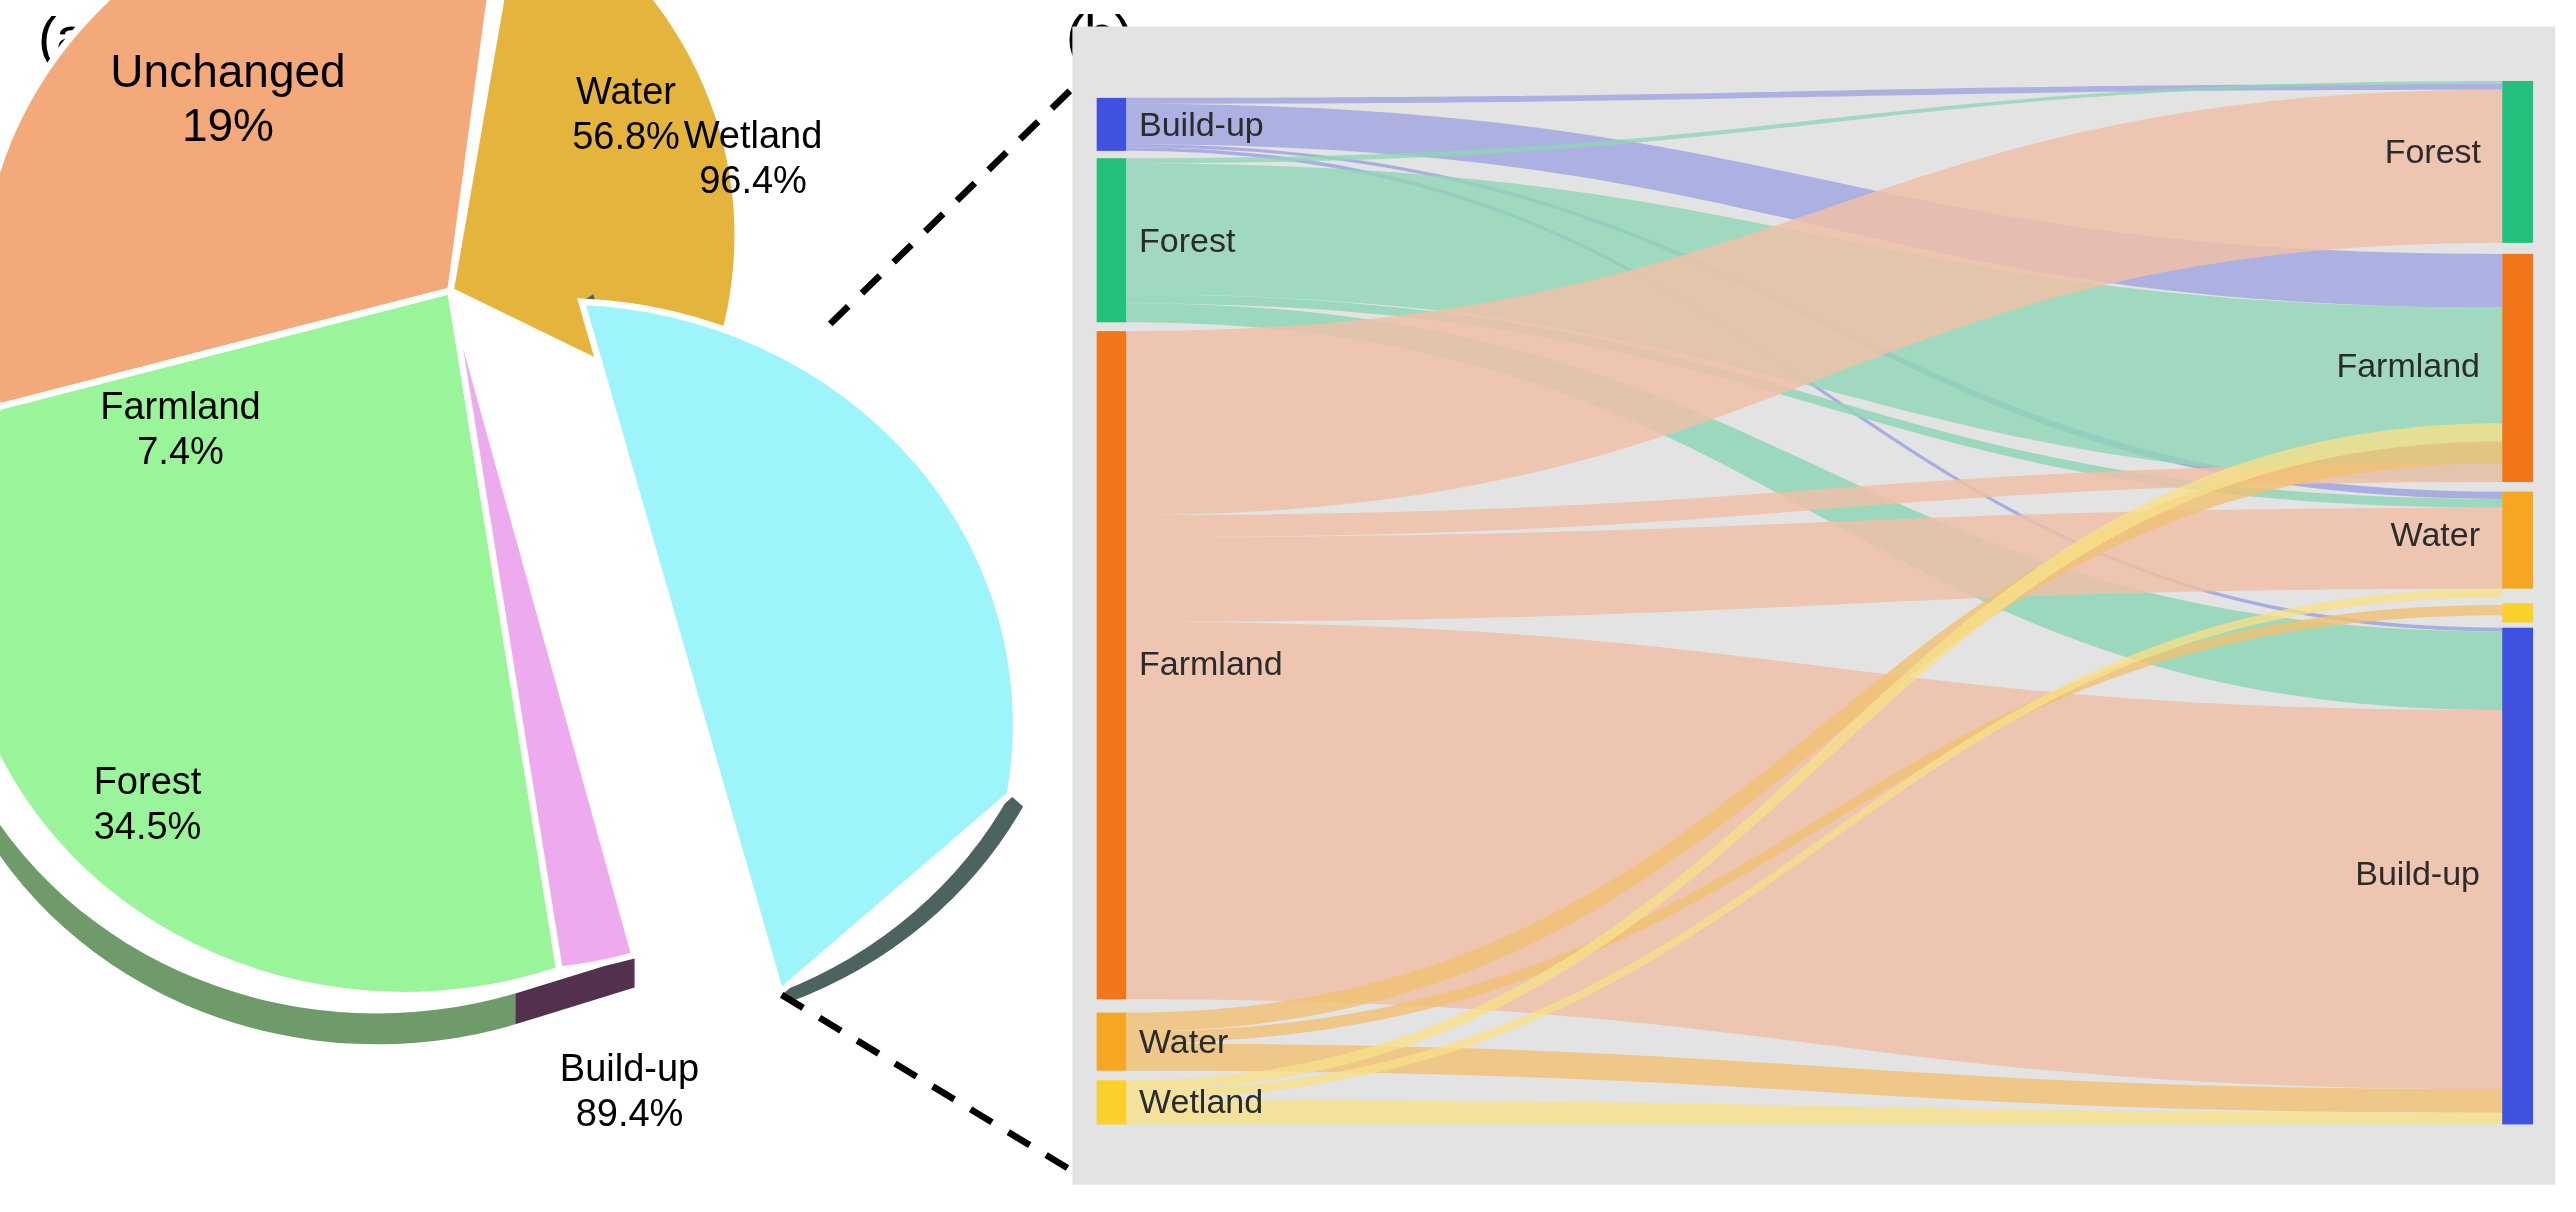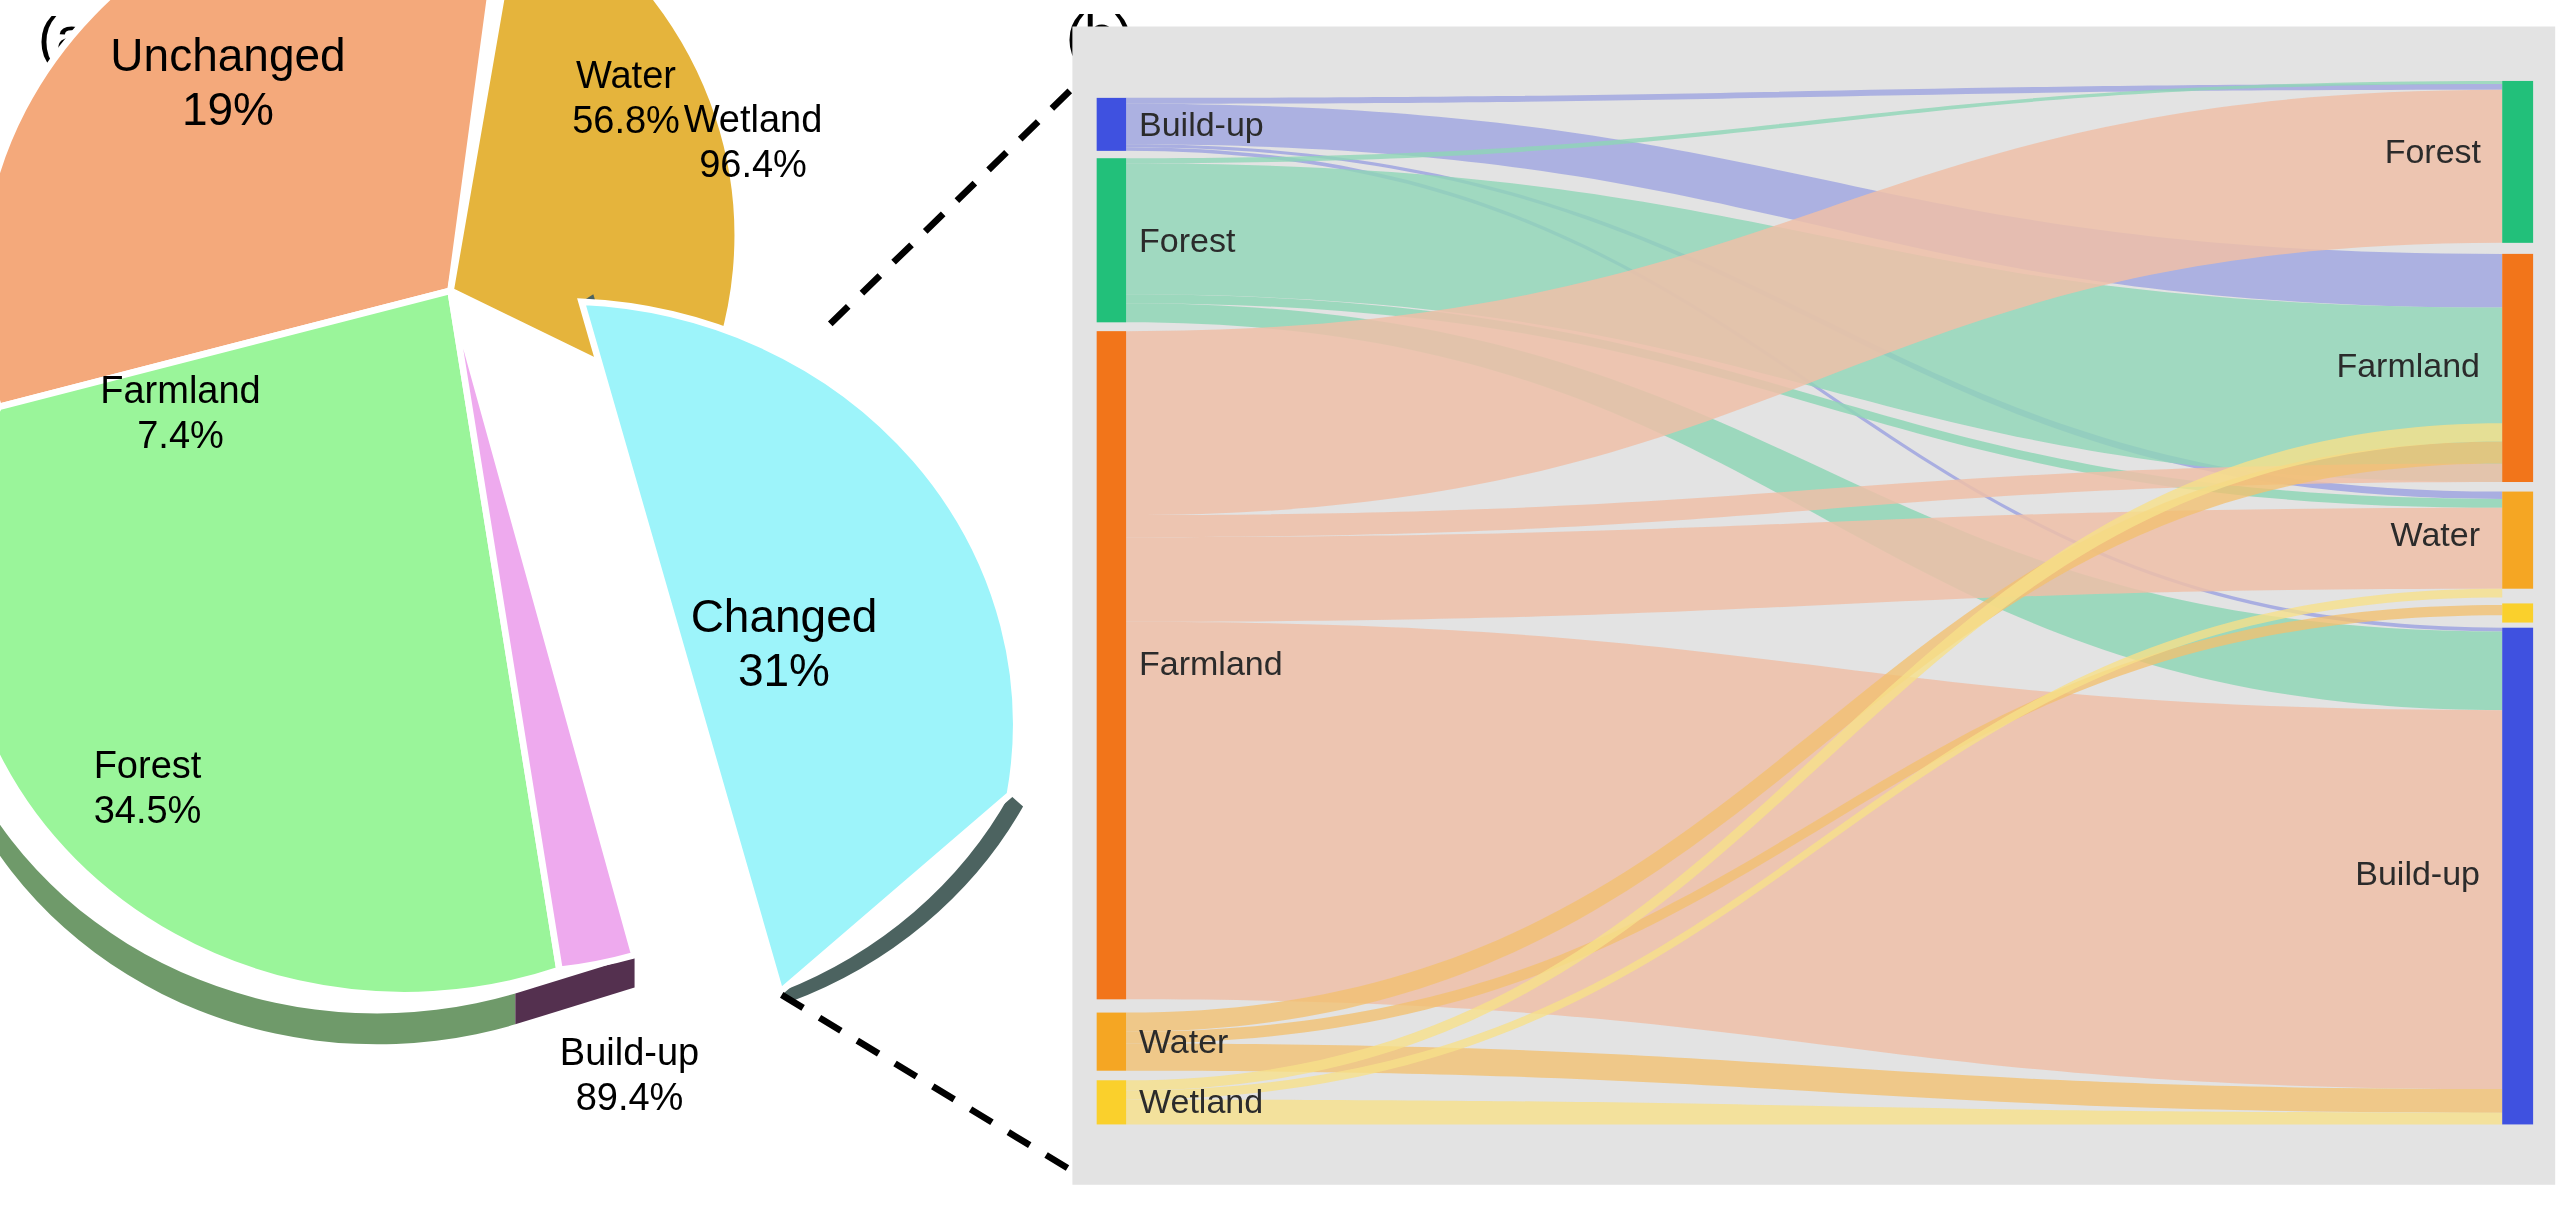--- a/index.html
+++ b/index.html
@@ -3,21 +3,21 @@
 <meta charset="utf-8">
 <title>Land use change figure</title>
 <style>
   html,body{margin:0;padding:0;background:#ffffff;}
   body{width:2576px;height:1212px;position:relative;overflow:hidden;
        font-family:"Liberation Sans","DejaVu Sans",sans-serif;}
   .fig{position:absolute;left:0;top:0;width:2576px;height:1212px;}
   svg.layer{position:absolute;left:0;top:0;width:2576px;height:1212px;overflow:visible;}
   .panel-label{position:absolute;font-size:56px;color:#000;letter-spacing:-0.7px;}
   .txt{position:absolute;color:#000;white-space:nowrap;}
-  .pie-lab{font-size:38px;text-align:center;line-height:1.18;}
+  .pie-lab{font-size:38px;text-align:center;line-height:1.18;margin-top:16px;}
   .pie-lab.big{font-size:46px;}
   .sankey-node-label{
      position:absolute;font-size:34px;color:#2b2b2b;white-space:nowrap;}
   .sankey-node-label.right{text-align:right;}
 </style>
 </head>
 <body>
 
 <div class="fig">
 
@@ -95,24 +95,20 @@
   <div class="txt pie-lab" style="left:52px;top:743px;width:191px;">
     <span>Forest</span><br>
     <span>34.5%</span>
   </div>
 
   <div class="txt pie-lab" style="left:530px;top:1030px;width:199px;">
     <span>Build-up</span><br>
     <span>89.4%</span>
   </div>
 
-  <div class="txt pie-lab big" style="left:666px;top:589px;width:236px;">
-    <span>Changed</span><br>
-    <span>31%</span>
-  </div>
 
   <div class="panel-label" style="left:1066px;top:1.5px;">(b)</div>
 
   <svg class="layer" viewBox="0 0 3500 1647">
 
     <rect x="1457" y="36" width="2015" height="1574" fill="#e3e3e3"></rect>
 
     <g>
 
       <path d="M1530 133 C2450 133 2500 114 3400 114 L3400 122 C2500 122 2450 141 1530 141 Z" fill="#9aa0e0" opacity="0.75"></path>

